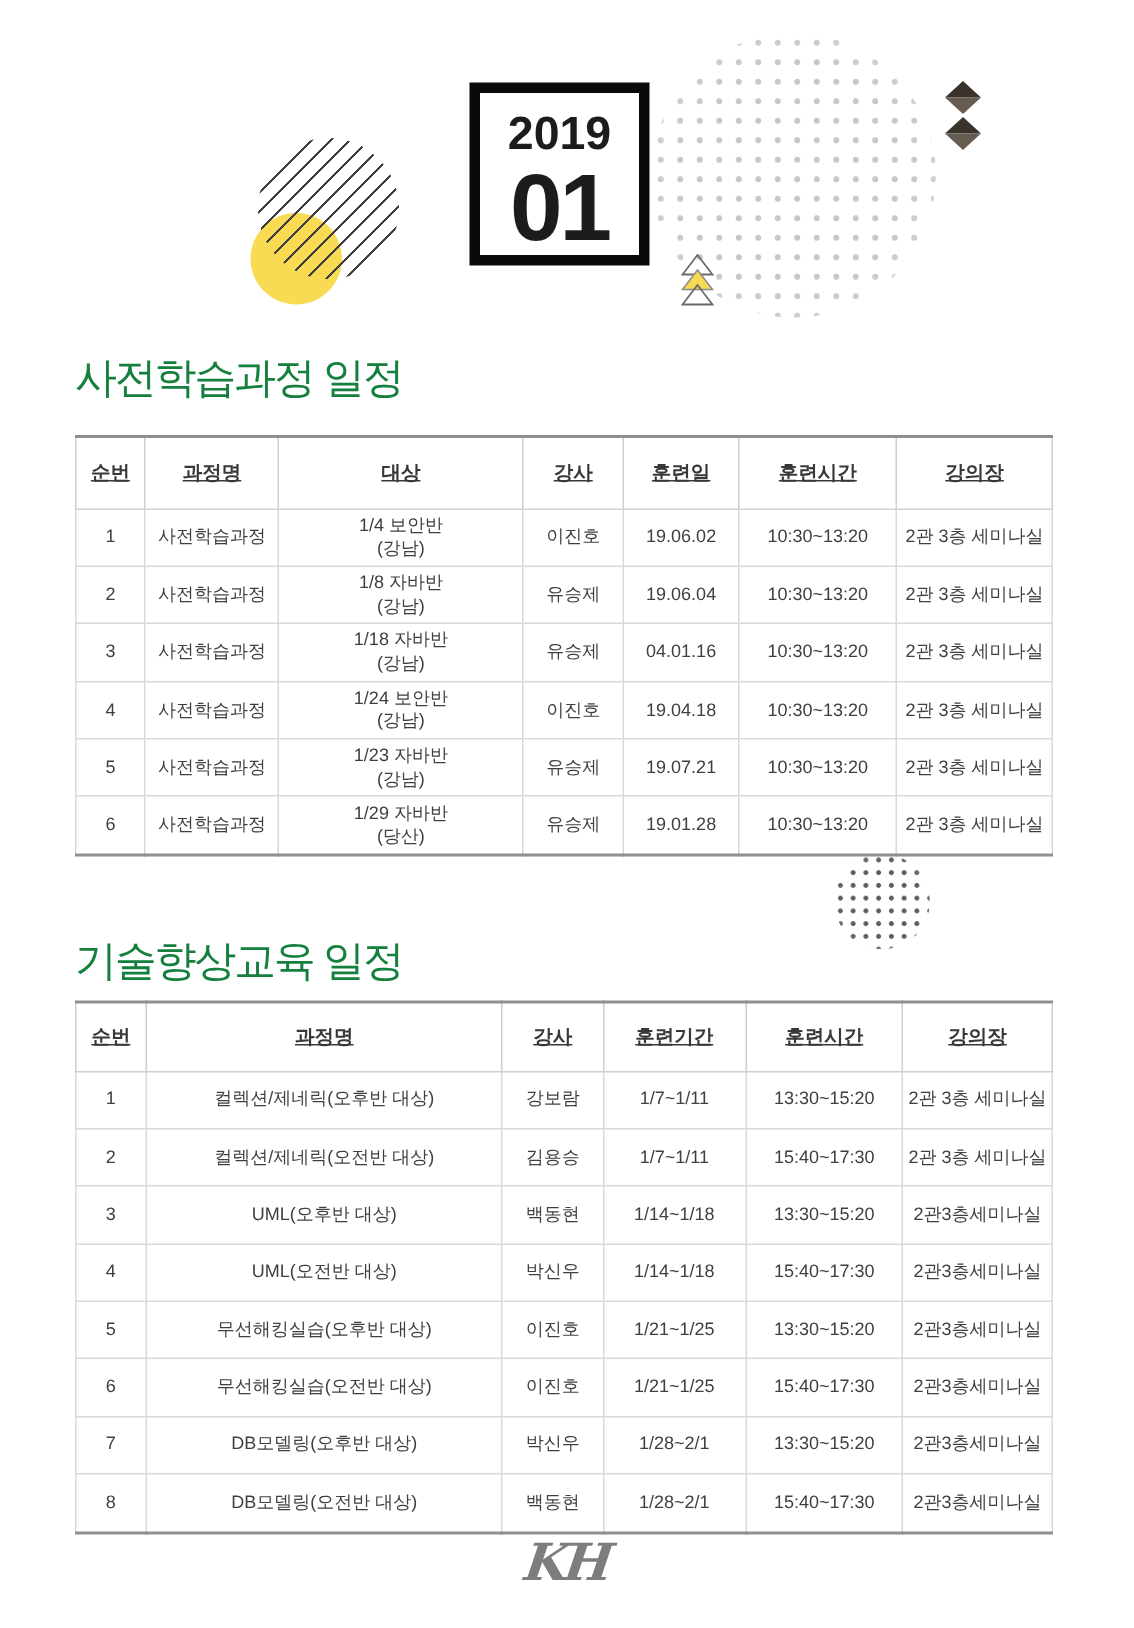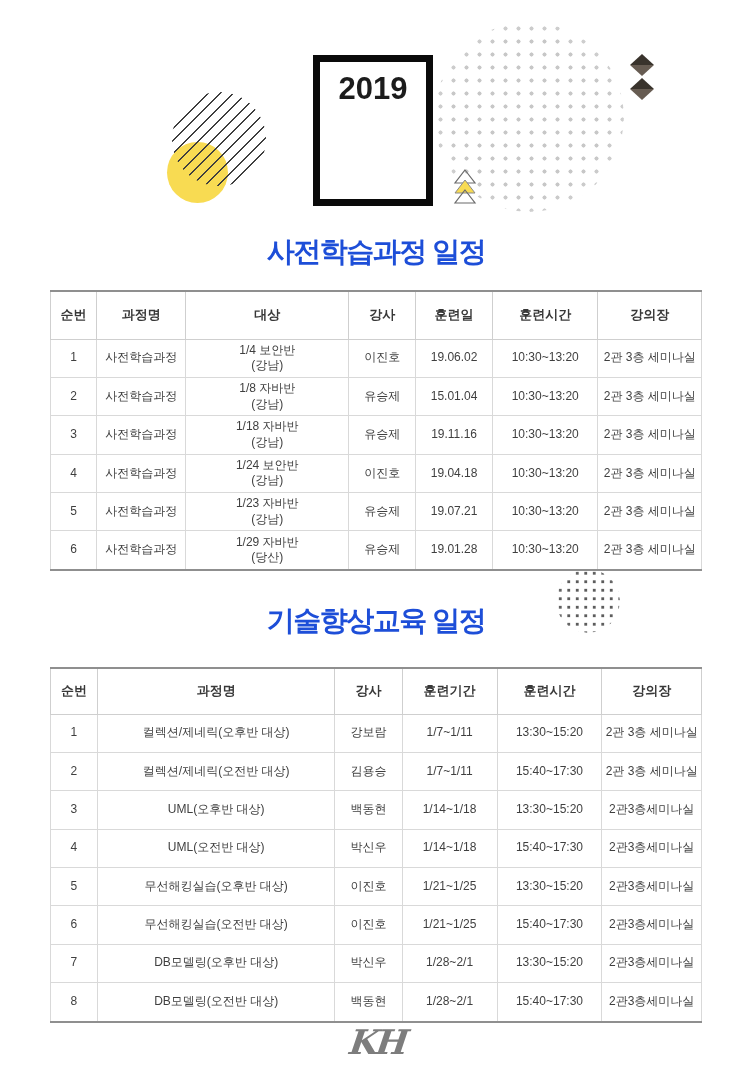--- a/index.html
+++ b/index.html
@@ -23,36 +23,36 @@
     -webkit-mask-image:radial-gradient(circle, #000 60%, rgba(0,0,0,.85) 75%, transparent 85%);
     mask-image:radial-gradient(circle, #000 60%, rgba(0,0,0,.85) 75%, transparent 85%); }
   .diamond { position:absolute; width:24px; z-index:2; }
   .diamond .half-top { width:0; height:0; border-left:12px solid transparent; border-right:12px solid transparent; border-bottom:11px solid #39332c; }
   .diamond .half-bot { width:0; height:0; border-left:12px solid transparent; border-right:12px solid transparent; border-top:11px solid #675c52; }
   .diamond-1 { left:630px; top:54px; }
   .diamond-2 { left:630px; top:78px; }
   .tri-stack { position:absolute; left:452px; top:169px; z-index:3; }
 
   
-  .month-box { position:absolute; left:313px; top:55px; width:120px; height:151px;
+  .month-box { position:absolute; left:313px; top:55px; width:120px; height:122px;
     border:7px solid #0a0a0a; background:#ffffff; z-index:3; text-align:center; }
   .month-box .year { margin-top:10px; font-size:31px; font-weight:600; color:#1c1c1c; letter-spacing:0px; line-height:1.1; }
   .month-box .month { margin-top:2px; font-size:63px; font-weight:800; color:#1c1c1c; letter-spacing:-2px; line-height:1.0; }
 
   
-  .section-title { position:absolute; left:50px; width:652px; text-align:center;
-    font-size:28px; font-weight:700; color:#1d4ed8; letter-spacing:-1.5px; z-index:2; }
+  .section-title { position:absolute; left:50px; width:652px; text-align:left;
+    font-size:28px; font-weight:400; color:#15803d; letter-spacing:-1.5px; z-index:2; }
   .title-1 { top:233px; }
-  .title-2 { top:602px; }
+  .title-2 { top:622px; }
 
   
   table.sched { position:absolute; left:50px; width:652px; border-collapse:collapse; table-layout:fixed; z-index:2;
     border-left:1px solid #d6d6d6; border-right:1px solid #d6d6d6;
     border-top:2px solid #8f8f8f; border-bottom:2px solid #8f8f8f; background:#ffffff; }
-  table.sched th { font-size:13px; font-weight:700; color:#383838; border:1px solid #cfcfcf; text-align:center; vertical-align:middle; }
+  table.sched th { font-size:13px; font-weight:700; color:#383838; border:1px solid #cfcfcf; text-align:center; vertical-align:middle;text-decoration:underline; }
   table.sched td { font-size:12px; font-weight:400; color:#3f3f3f; border:1px solid #d9d9d9; text-align:center; vertical-align:middle; line-height:1.3; }
   #pre-course-table { top:290px; height:281px; }
   #pre-course-table thead tr { height:48px; }
   #tech-course-table { top:667px; height:356px; }
   #tech-course-table thead tr { height:46px; }
 
   
   .kh-logo { position:absolute; left:0; top:1022px; width:756px; text-align:center;
     font-family:"DejaVu Serif", serif; font-style:italic; font-weight:700;
     font-size:34px; color:#7d7d7d; transform:skewX(-8deg); letter-spacing:-3px; z-index:2; }
@@ -74,20 +74,21 @@
       <div class="half-bot"></div>
   </div>
   <svg class="tri-stack" width="26" height="40" viewBox="0 0 26 40">
     <polygon points="13,1 23,14 3,14" fill="none" stroke="#6b6b6b" stroke-width="1.2"></polygon>
     <polygon points="13,11 23,24 3,24" fill="#F8DB52" stroke="#8a8a8a" stroke-width="1"></polygon>
     <polygon points="13,21 23,34 3,34" fill="none" stroke="#6b6b6b" stroke-width="1.2"></polygon>
   </svg>
 
   <div class="month-box">
     <div class="year">2019</div>
+    <div class="month">01</div>
   </div>
 
   <div class="section-title title-1">사전학습과정 일정</div>
   <table class="sched" id="pre-course-table">
     <colgroup>
       <col style="width:7.1%">
         <col style="width:13.7%">
         <col style="width:25.0%">
       <col style="width:10.3%">
         <col style="width:11.8%">
@@ -113,30 +114,30 @@
           <td>이진호</td>
           <td>19.06.02</td>
           <td>10:30~13:20</td>
           <td>2관 3층 세미나실</td>
         </tr>
         <tr>
           <td>2</td>
           <td>사전학습과정</td>
           <td>1/8 자바반<br>(강남)</td>
           <td>유승제</td>
-          <td>15.01.04</td>
+          <td>19.06.04</td>
           <td>10:30~13:20</td>
           <td>2관 3층 세미나실</td>
         </tr>
         <tr>
           <td>3</td>
           <td>사전학습과정</td>
           <td>1/18 자바반<br>(강남)</td>
           <td>유승제</td>
-          <td>19.11.16</td>
+          <td>04.01.16</td>
           <td>10:30~13:20</td>
           <td>2관 3층 세미나실</td>
         </tr>
         <tr>
           <td>4</td>
           <td>사전학습과정</td>
           <td>1/24 보안반<br>(강남)</td>
           <td>이진호</td>
           <td>19.04.18</td>
           <td>10:30~13:20</td>

